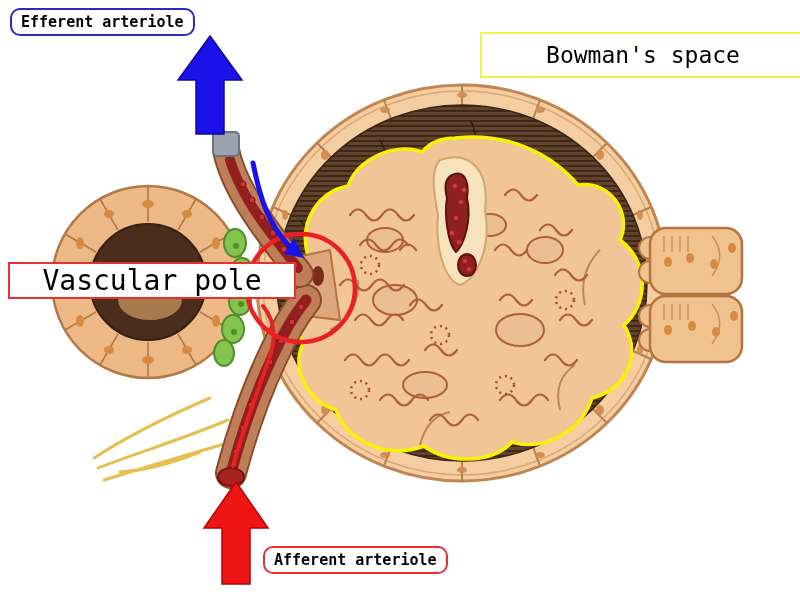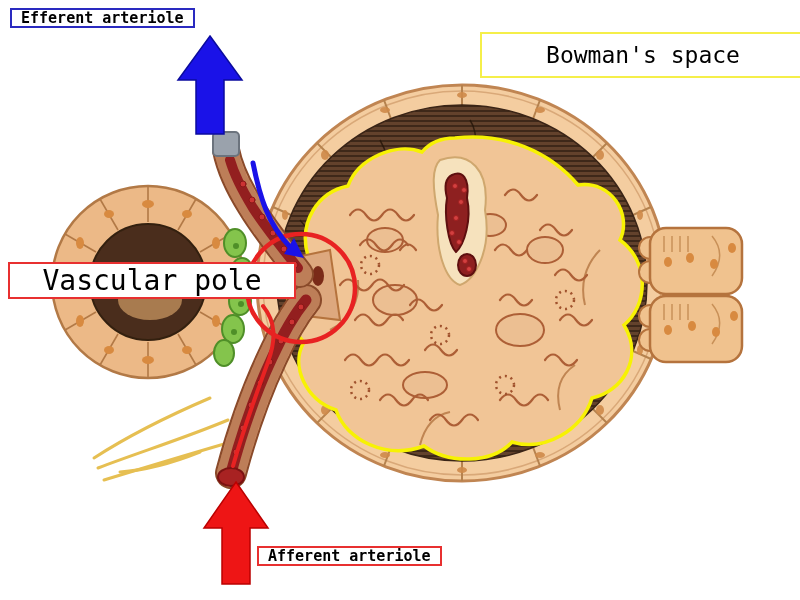--- a/index.html
+++ b/index.html
@@ -1,23 +1,23 @@
 <!DOCTYPE html>
 <html><head>
 <meta charset="utf-8">
 <style>
   html,body{margin:0;padding:0;background:#ffffff;}
   #canvas{position:relative;width:800px;height:600px;background:#ffffff;overflow:hidden;
           font-family:"DejaVu Sans Mono","Liberation Mono",monospace;}
   svg{position:absolute;left:0;top:0;}
   .label{position:absolute;background:#ffffff;color:#000;box-sizing:border-box;
          display:flex;align-items:center;justify-content:center;white-space:nowrap;}
-  .label-small{font-size:15px;font-weight:bold;height:20px;padding:0 9px;border-width:2px;border-style:solid;}
+  .label-small{font-size:15px;font-weight:bold;height:28px;padding:0 9px;border-width:2px;border-style:solid;border-radius:10px;}
   #label-efferent{left:10px;top:8px;border-color:#2a2ac0;}
-  #label-afferent{left:257px;top:546px;border-color:#e83030;}
+  #label-afferent{left:263px;top:546px;border-color:#e83030;}
   #label-bowmans{left:432px;top:32px;width:326px;height:46px;font-size:23px;
                  border:2px solid #f5ef4a;margin-left:48px;}
   #label-vascular{left:8px;top:262px;width:288px;height:37px;font-size:28px;
                   border:2px solid #e83030;}
 </style>
 </head>
 <body>
 
 <div id="canvas">
 

